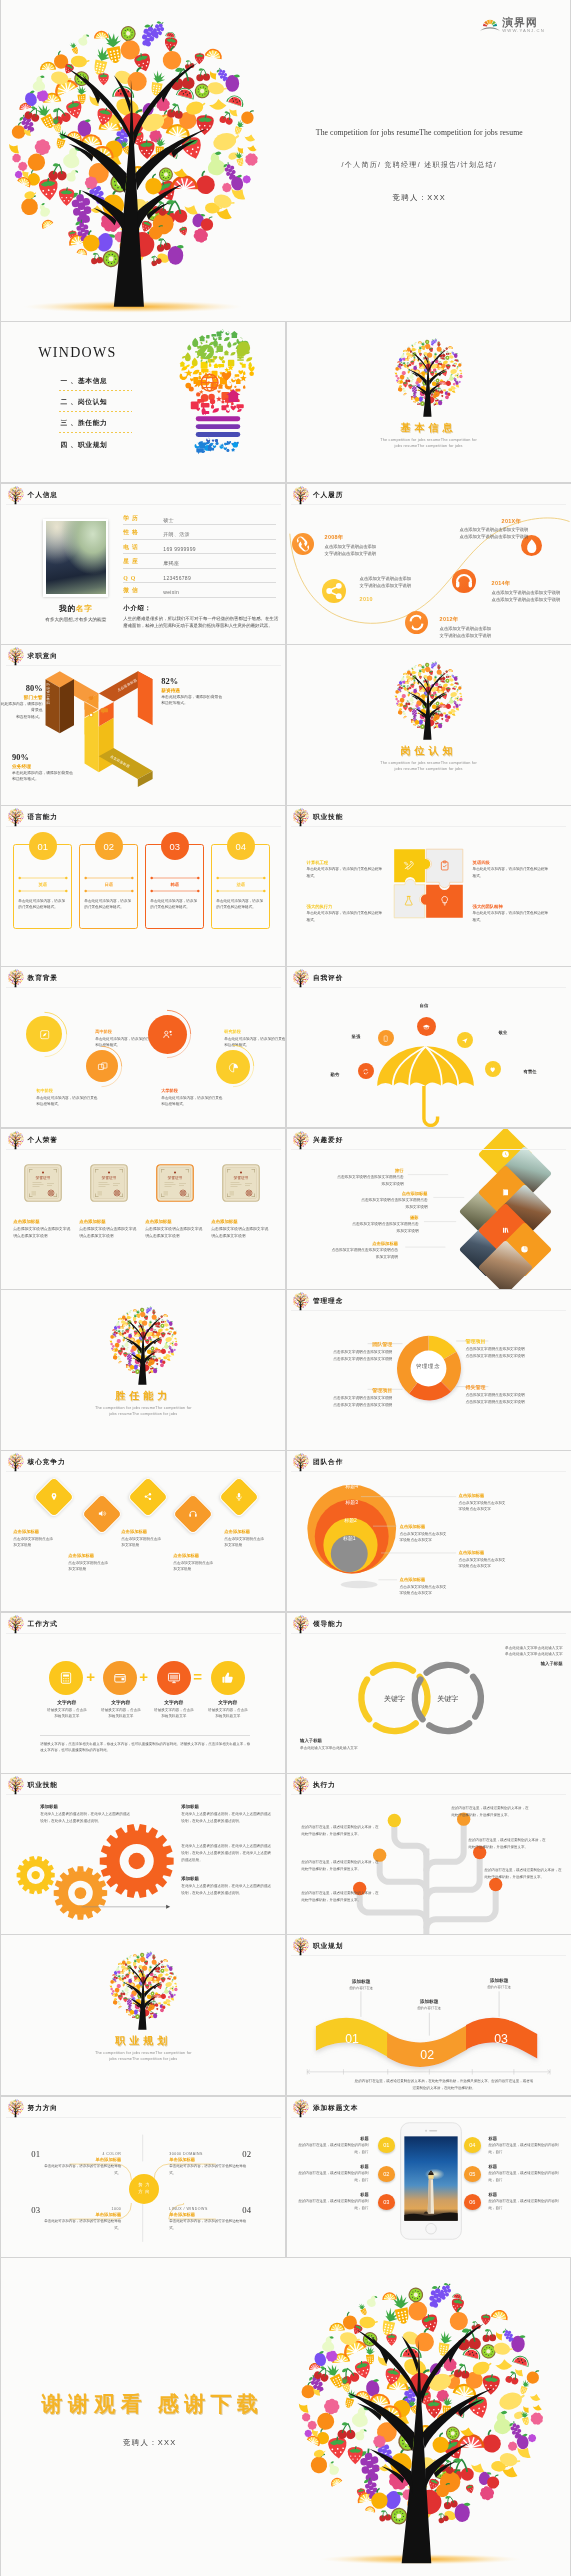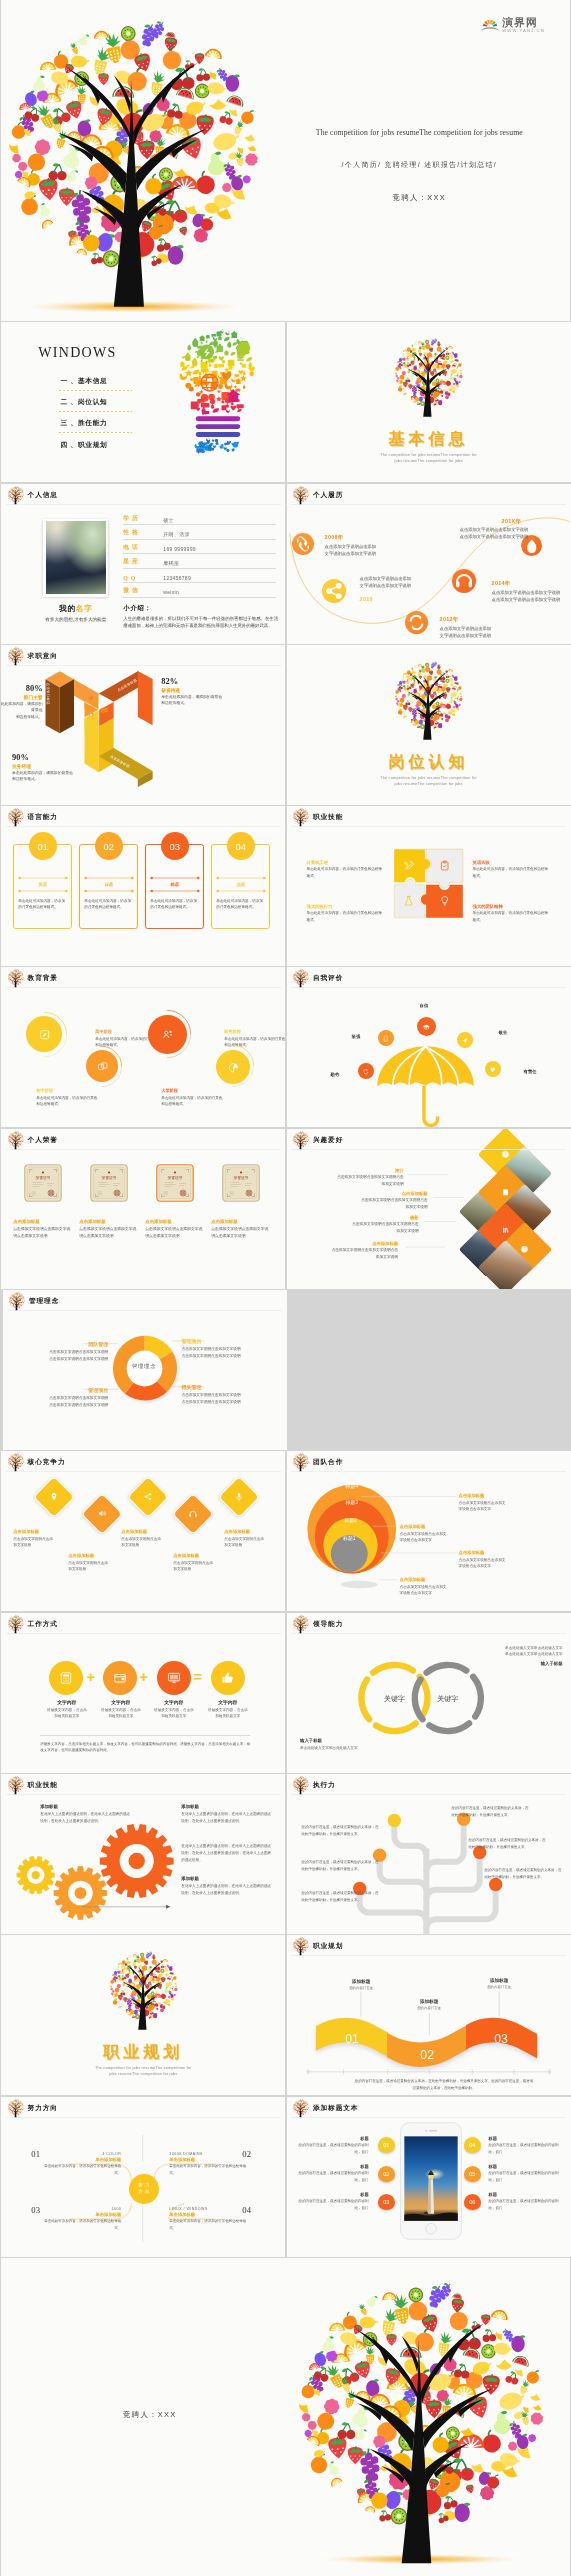--- a/index.html
+++ b/index.html
@@ -26,21 +26,21 @@
 .cr-axis{position:absolute;left:0;top:0}
 .cr-foot{position:absolute;left:67px;right:36px;top:143px;font-size:3.5px;color:#555;line-height:1.95;text-align:center}
 
 .ct-head{position:absolute;left:37px;top:23px;font-size:14px;letter-spacing:1.3px;color:#1d1d1d;font-family:"Liberation Serif",serif}
 .ct-list{position:absolute;left:58px;top:55px;width:73px}
 .ct-item{font-size:6.7px;color:#1d1d1d;letter-spacing:0.7px;padding:0 0 4px 1.3px;font-weight:600;white-space:nowrap}
 .ct-dash{height:0.7px;margin:0 0 7.4px 0;background:repeating-linear-gradient(90deg,#f2c94c 0 2px,transparent 2px 4px)}
 .bulb{position:absolute;left:167px;top:1.3px}
 .sec-wrap{position:absolute;left:0;right:0;top:15px;text-align:center}
 .sec-tree{margin:0 auto}
-.sec-title{margin-top:9px;font-size:16px;color:#f3b01c;font-weight:700;letter-spacing:4px;font-family:"Liberation Serif",serif;text-shadow:0.7px 0.7px 0 rgba(170,120,10,.3)}
+.sec-title{margin-top:1px;font-size:10px;color:#f3b01c;font-weight:700;letter-spacing:4px;font-family:"Liberation Serif",serif;text-shadow:0.7px 0.7px 0 rgba(170,120,10,.3)}
 .sec-sub{margin-top:2.7px;font-size:3.8px;color:#8d8d8d;letter-spacing:0.2px}
 .sec-sub+.sec-sub{margin-top:2px}
 
 .cc-d{position:absolute;width:30px;height:30px;border-radius:5.4px;border:1.3px solid #fff;transform:rotate(45deg);display:flex;align-items:center;justify-content:center;box-shadow:0 0.7px 3.4px rgba(0,0,0,.16)}
 .cc-in{transform:rotate(-45deg);display:flex}
 .cc-t{position:absolute;width:58px}
 .cc-lab{font-size:4.3px;font-weight:700;color:#f0a50d}
 .cc-des{margin-top:1.3px;font-size:3.6px;color:#4b4b4b;line-height:1.8;white-space:pre-line}
 .rg-wrap{position:absolute;left:13.4px;top:30px;width:117px;height:111px}
 .rg{position:absolute;left:0;top:0}
@@ -1535,20 +1535,30 @@
   <svg class="hb-lines" viewBox="0 0 423 240" width="284" height="161">
    <line x1="180" y1="68" x2="240" y2="68" stroke="#d9d9d9" stroke-width=".8"></line>
    <line x1="218" y1="102" x2="264" y2="102" stroke="#d9d9d9" stroke-width=".8"></line>
    <line x1="204" y1="138" x2="252" y2="138" stroke="#d9d9d9" stroke-width=".8"></line>
    <line x1="176" y1="176" x2="236" y2="176" stroke="#d9d9d9" stroke-width=".8"></line>
   </svg>
  </div>
 </div>
 
 <div class="row">
+ <div class="slide">
+   <div class="sec-wrap">
+     <svg class="sec-tree" viewBox="0 0 400 440" width="75" height="83">
+            <use href="#treeart"></use>
+          </svg>
+     <div class="sec-title">胜任能力</div>
+     <div class="sec-sub">The competition for jobs resumeThe competition for</div>
+     <div class="sec-sub">jobs resumeThe competition for jobs</div>
+   </div>
+ </div>
  <div class="gap"></div>
  <div class="slide">
   <div class="hdr">
           <svg class="tico" viewBox="0 0 400 440">
             <use href="#treeart"></use>
           </svg>
           <span class="ht">管理理念</span>
         </div>
   <div class="hline"></div>
   <div class="dn-wrap">
@@ -2120,19 +2130,20 @@
 
 <div class="row rowlast">
  <div class="slide wide">
   <div class="tk-tree">
     <svg viewBox="0 0 400 440" width="269" height="296">
             <ellipse cx="200" cy="418" rx="150" ry="8" fill="url(#gshadow)"></ellipse>
             <use href="#treeart"></use>
           </svg>
   </div>
   <div class="tk-left">
+    <div class="tk-title">谢谢观看 感谢下载</div>
     <div class="tk-pres">竞聘人：XXX</div>
   </div>
  </div>
 </div>
 
 </div>
 
 
 </body></html>

